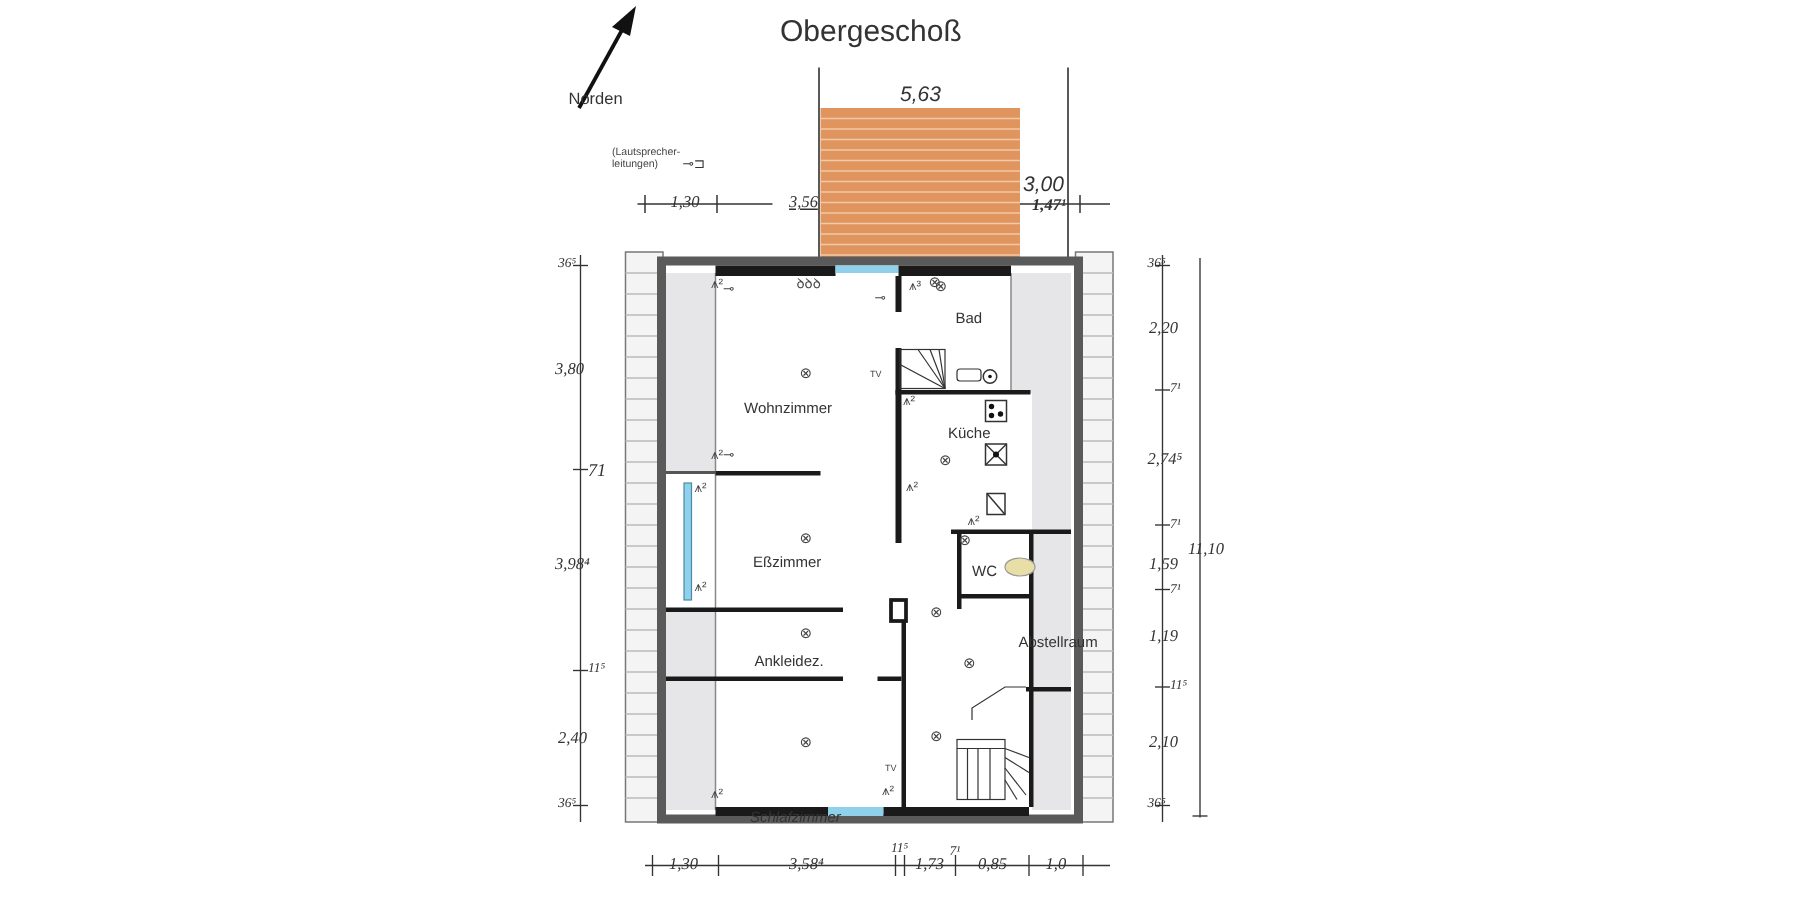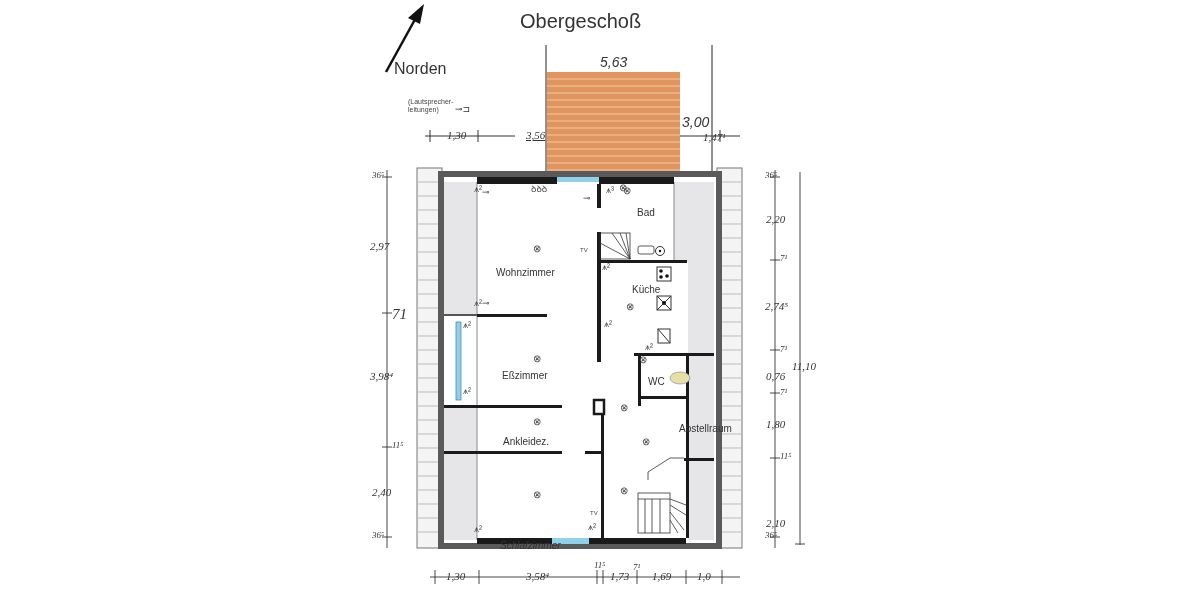--- a/index.html
+++ b/index.html
@@ -1,19 +1,19 @@
 <!DOCTYPE html>
 <html><head>
 <meta charset="utf-8">
 <style>
   html,body{margin:0;padding:0;background:#ffffff;}
   body{width:1200px;height:600px;position:relative;overflow:hidden;font-family:"Liberation Sans",sans-serif;color:#333;}
   .abs{position:absolute;}
   .title{left:520px;top:10px;font-size:20px;color:#333;}
-  .north-label{left:394px;top:60px;font-size:16px;color:#333;text-align:center;}
+  .north-label{left:379px;top:60px;font-size:11px;color:#333;text-align:center;}
   .speaker{left:408px;top:98px;font-size:7px;line-height:8px;color:#444;}
   .dim{font-family:"Liberation Serif",serif;font-style:italic;font-size:11px;color:#333;}
   .dim-big{font-family:"Liberation Sans",sans-serif;font-style:italic;font-size:14px;color:#333;}
   .room{font-size:10px;color:#333;}
   .fixture{font-size:9px;color:#444;}
   .light{font-size:10px;color:#444;}
   svg{position:absolute;left:0;top:0;}
 </style>
 </head>
 <body>
@@ -238,49 +238,49 @@
   <div>(Lautsprecher-</div>
   <div>leitungen)</div>
 </div>
 <div class="abs" style="left:455px;top:104px;font-size:9px;">⊸⊐</div>
 
 <div class="abs dim-big" style="left:600px;top:54px;">5,63</div>
 <div class="abs dim-big" style="left:682px;top:114px;">3,00</div>
 
 <div class="abs dim" style="left:447px;top:129px;">1,30</div>
 <div class="abs dim" style="left:526px;top:129px;text-decoration:underline;">3,56</div>
-<div class="abs dim" style="left:703px;top:131px;">1,47¹</div>
+<div class="abs dim" style="left:688px;top:131px;font-weight:bold;">1,47¹</div>
 
 <div class="abs dim" style="left:372px;top:170px;font-size:9px;">36⁵</div>
-<div class="abs dim" style="left:370px;top:240px;">2,97</div>
-<div class="abs dim" style="left:392px;top:306px;font-size:15px;">71</div>
+<div class="abs dim" style="left:370px;top:240px;">3,80</div>
+<div class="abs dim" style="left:392px;top:306px;font-size:12px;">71</div>
 <div class="abs dim" style="left:370px;top:370px;">3,98⁴</div>
 <div class="abs dim" style="left:392px;top:440px;font-size:9px;">11⁵</div>
 <div class="abs dim" style="left:372px;top:486px;">2,40</div>
 <div class="abs dim" style="left:372px;top:530px;font-size:9px;">36⁵</div>
 
 <div class="abs dim" style="left:765px;top:170px;font-size:9px;">36⁵</div>
 <div class="abs dim" style="left:766px;top:213px;">2,20</div>
 <div class="abs dim" style="left:780px;top:253px;font-size:9px;">7¹</div>
 <div class="abs dim" style="left:765px;top:300px;">2,74⁵</div>
 <div class="abs dim" style="left:780px;top:344px;font-size:9px;">7¹</div>
-<div class="abs dim" style="left:766px;top:370px;">0,76</div>
+<div class="abs dim" style="left:766px;top:370px;">1,59</div>
 <div class="abs dim" style="left:780px;top:387px;font-size:9px;">7¹</div>
-<div class="abs dim" style="left:766px;top:418px;">1,80</div>
+<div class="abs dim" style="left:766px;top:418px;">1,19</div>
 <div class="abs dim" style="left:780px;top:451px;font-size:9px;">11⁵</div>
-<div class="abs dim" style="left:766px;top:489px;margin-top:28px;">2,10</div>
+<div class="abs dim" style="left:766px;top:489px;">2,10</div>
 <div class="abs dim" style="left:765px;top:530px;font-size:9px;">36⁵</div>
 <div class="abs dim" style="left:792px;top:360px;">11,10</div>
 
 <div class="abs dim" style="left:446px;top:570px;">1,30</div>
 <div class="abs dim" style="left:526px;top:570px;">3,58⁴</div>
 <div class="abs dim" style="left:594px;top:560px;font-size:9px;">11⁵</div>
 <div class="abs dim" style="left:610px;top:570px;">1,73</div>
 <div class="abs dim" style="left:633px;top:562px;font-size:9px;">7¹</div>
-<div class="abs dim" style="left:652px;top:570px;">1,69</div>
+<div class="abs dim" style="left:652px;top:570px;">0,85</div>
 <div class="abs dim" style="left:697px;top:570px;">1,0</div>
 
 <div class="abs room" style="left:496px;top:267px;">Wohnzimmer</div>
 <div class="abs room" style="left:637px;top:207px;">Bad</div>
 <div class="abs room" style="left:632px;top:284px;">Küche</div>
 <div class="abs room" style="left:502px;top:370px;">Eßzimmer</div>
 <div class="abs room" style="left:648px;top:376px;">WC</div>
 <div class="abs room" style="left:503px;top:436px;">Ankleidez.</div>
 <div class="abs room" style="left:679px;top:423px;">Abstellraum</div>
 <div class="abs room" style="left:500px;top:540px;font-style:italic;">Schlafzimmer</div>

